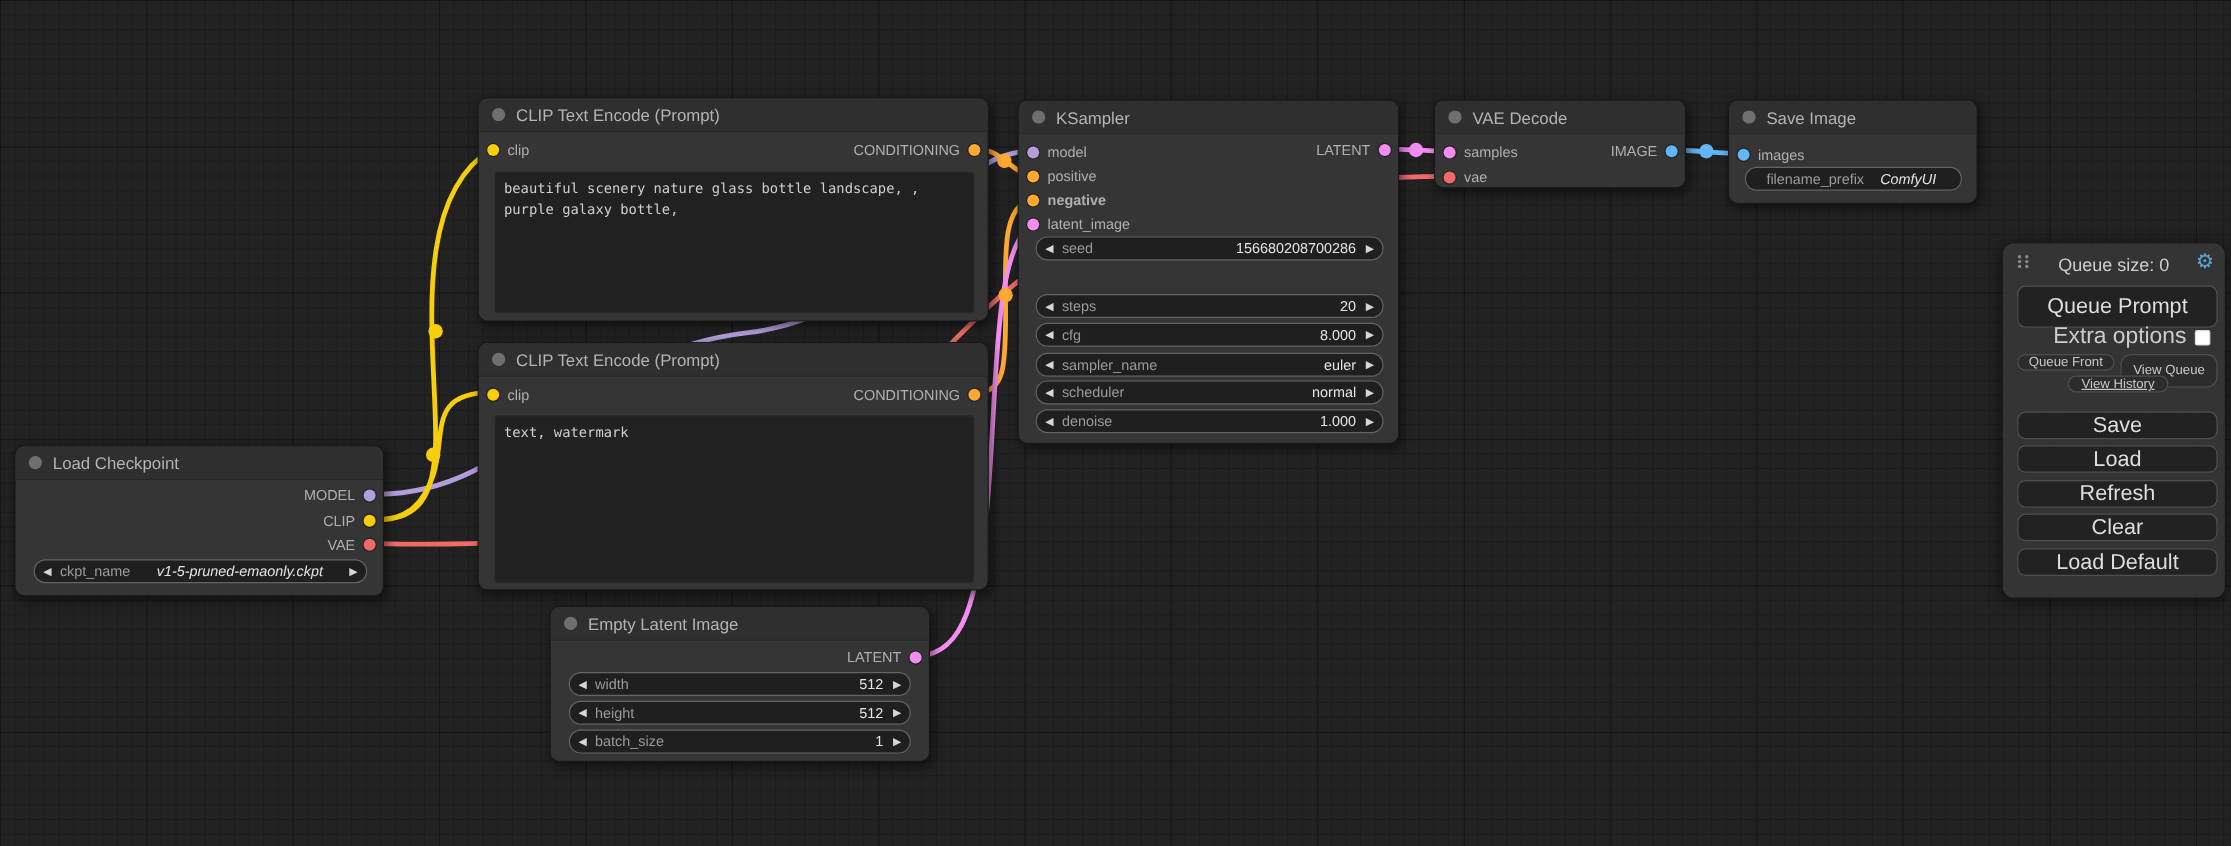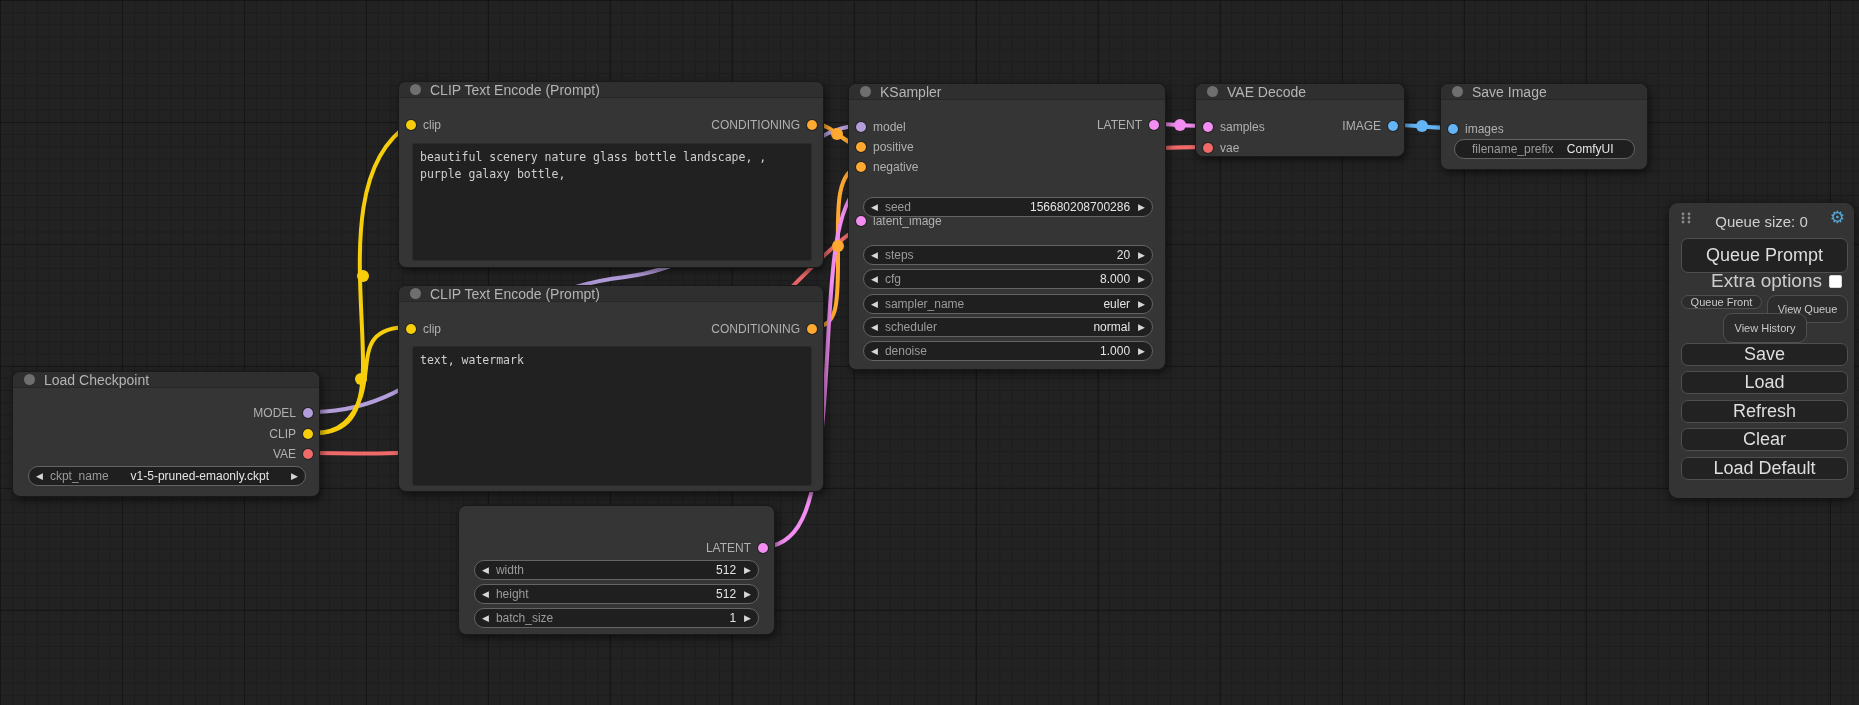--- a/index.html
+++ b/index.html
@@ -15,38 +15,38 @@
     background-size:122px 122px,122px 122px,12.2px 12.2px,12.2px 12.2px;
     font-family:"Liberation Sans",sans-serif;
   }
   .wires{position:absolute;left:0;top:0;z-index:1;}
   .wires path{fill:none;stroke-width:4;stroke-linecap:round;}
   .node{
     position:absolute;z-index:2;background:#353535;border:1px solid #191919;
     border-radius:8px;box-shadow:2px 3px 9px rgba(0,0,0,.55);
   }
   .node-title{
-    height:16px;background:#2f2f2f;border-radius:7px 7px 0 0;border-bottom:1px solid #272727;
+    height:28px;background:#2f2f2f;border-radius:7px 7px 0 0;border-bottom:1px solid #272727;
     display:flex;align-items:center;gap:9px;padding:0 11px;
     font-size:14px;color:#b4b4b4;white-space:nowrap;
   }
   .title-dot{width:11px;height:11px;border-radius:50%;flex:0 0 auto;}
   .slot-row{position:absolute;height:20px;display:flex;align-items:center;gap:7px;font-size:12px;color:#b0b0b0;white-space:nowrap;}
   .slot-row.in{left:7px;}
   .slot-row.out{right:6px;flex-direction:row;}
   .slot-dot{width:10px;height:10px;border-radius:50%;flex:0 0 auto;box-shadow:0 0 0 1px rgba(0,0,0,.35);}
   .widget{
     position:absolute;height:20px;background:#1f1f1f;border:1px solid #646464;border-radius:10px;
     display:flex;align-items:center;padding:0 7px;font-size:12px;white-space:nowrap;
   }
   .w-arrow{color:#d6d6d6;font-size:9px;line-height:1;}
   .w-label{color:#9b9b9b;margin-left:7px;}
   .w-spacer{flex:1;}
   .w-value{color:#e4e4e4;margin-right:8px;}
-  .w-value.center{margin:0 auto;}
+  .w-value.center{margin:0 auto;font-style:italic;}
   .toggle-dot{width:14px;height:14px;border-radius:50%;margin-right:-2px;flex:0 0 auto;}
   .prompt-text{
     position:absolute;background:#212121;border:1px solid #2b2b2b;border-radius:3px;resize:none;outline:none;
     font-family:"DejaVu Sans Mono",monospace;font-size:11.5px;line-height:1.45;color:#cfcfcf;padding:5px 7px;
   }
   
   .qpanel{
     position:absolute;z-index:3;background:rgba(53,53,53,.97);border-radius:9px;
     box-shadow:0 2px 12px rgba(0,0,0,.6);color:#cccccc;
   }
@@ -136,20 +136,24 @@
       <span>clip</span>
     </div>
     <div class="slot-row out" style="top:33px;">
       <span>CONDITIONING</span>
       <span class="slot-dot" style="background: rgb(255, 169, 49);"></span>
     </div>
     <textarea class="prompt-text" style="left: 13px; top: 60px; width: 400px; height: 140px;" spellcheck="false">text, watermark</textarea>
   </div>
 
   <div class="node" style="left:458px;top:505px;width:317px;height:130px;">
+    <div class="node-title">
+      <span class="title-dot" style="background: rgb(111, 111, 111);"></span>
+      <span>Empty Latent Image</span>
+    </div>
     <div class="slot-row out" style="top:32px;">
       <span>LATENT</span>
       <span class="slot-dot" style="background: rgb(243, 141, 241);"></span>
     </div>
     <div class="widget" style="left:15px;top:54px;width:285px;">
       <span class="w-arrow">◀</span>
       <span class="w-label">width</span>
       <span class="w-spacer"></span>
       <span class="w-value">512</span>
       <span class="w-arrow">▶</span>
@@ -180,25 +184,25 @@
       <span>model</span>
     </div>
     <div class="slot-row out" style="top:31px;">
       <span>LATENT</span>
       <span class="slot-dot" style="background: rgb(243, 141, 241);"></span>
     </div>
     <div class="slot-row in" style="top:53px;">
       <span class="slot-dot" style="background: rgb(255, 169, 49);"></span>
       <span>positive</span>
     </div>
-    <div class="slot-row in" style="top:73px;">
+    <div class="slot-row in" style="top:73px;font-weight:bold;">
       <span class="slot-dot" style="background: rgb(255, 169, 49);"></span>
       <span>negative</span>
     </div>
-    <div class="slot-row in" style="top:93px;margin-top:34px;">
+    <div class="slot-row in" style="top:93px;">
       <span class="slot-dot" style="background: rgb(243, 141, 241);"></span>
       <span>latent_image</span>
     </div>
 
     <div class="widget" style="left:14px;top:113px;width:290px;">
       <span class="w-arrow">◀</span>
       <span class="w-label">seed</span>
       <span class="w-spacer"></span>
       <span class="w-value">156680208700286</span>
       <span class="w-arrow">▶</span>
@@ -292,21 +296,21 @@
 
     <div class="qbtn big" style="left:12px;top:35px;width:167px;height:35px;">Queue Prompt</div>
 
     <div class="extra-row" style="left:0;right:12px;top:70px;height:16px;justify-content:flex-end;">
       <span>Extra options</span>
       <span class="checkbox"></span>
     </div>
 
     <div class="qbtn small" style="left:12px;top:92px;width:81px;height:14px;">Queue Front</div>
     <div class="qbtn small" style="left:98px;top:92px;width:81px;height:28px;">View Queue</div>
-    <div class="qbtn small" style="left:54px;top:110px;width:84px;height:30px;">View History</div>
+    <div class="qbtn small" style="left:54px;top:110px;width:84px;height:14px;text-decoration:underline;">View History</div>
 
     <div class="qbtn big" style="left:12px;top:140px;width:167px;height:23px;">Save</div>
     <div class="qbtn big" style="left:12px;top:168px;width:167px;height:23px;">Load</div>
     <div class="qbtn big" style="left:12px;top:197px;width:167px;height:23px;">Refresh</div>
     <div class="qbtn big" style="left:12px;top:225px;width:167px;height:23px;">Clear</div>
     <div class="qbtn big" style="left:12px;top:254px;width:167px;height:23px;">Load Default</div>
   </div>
 
 </div>
 

